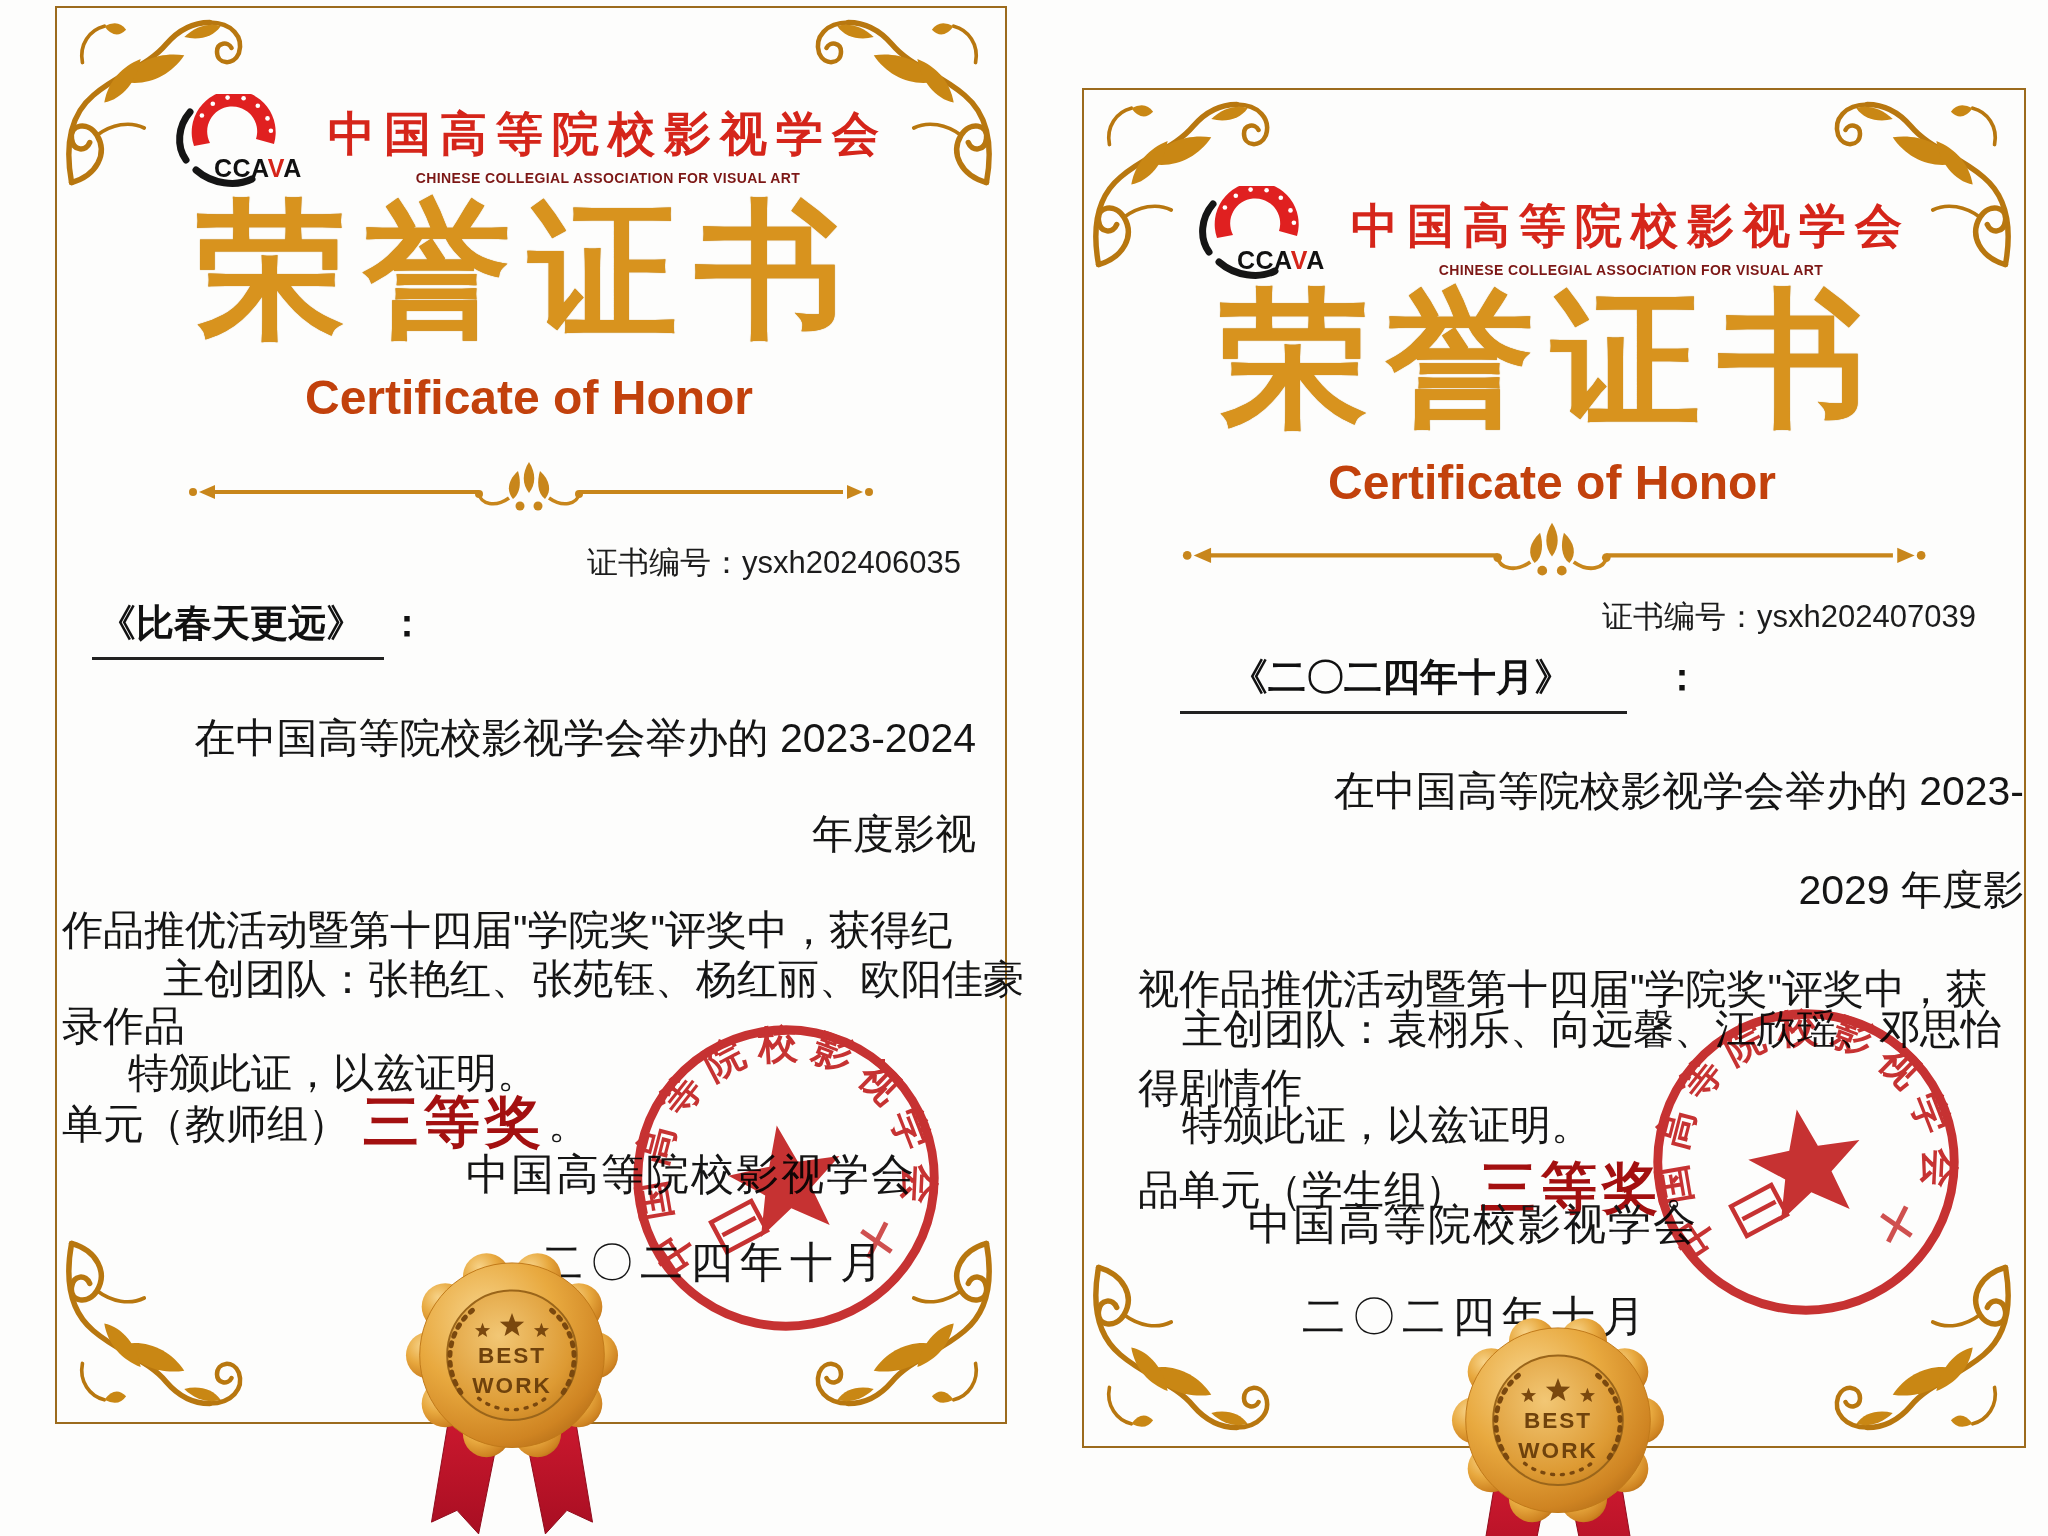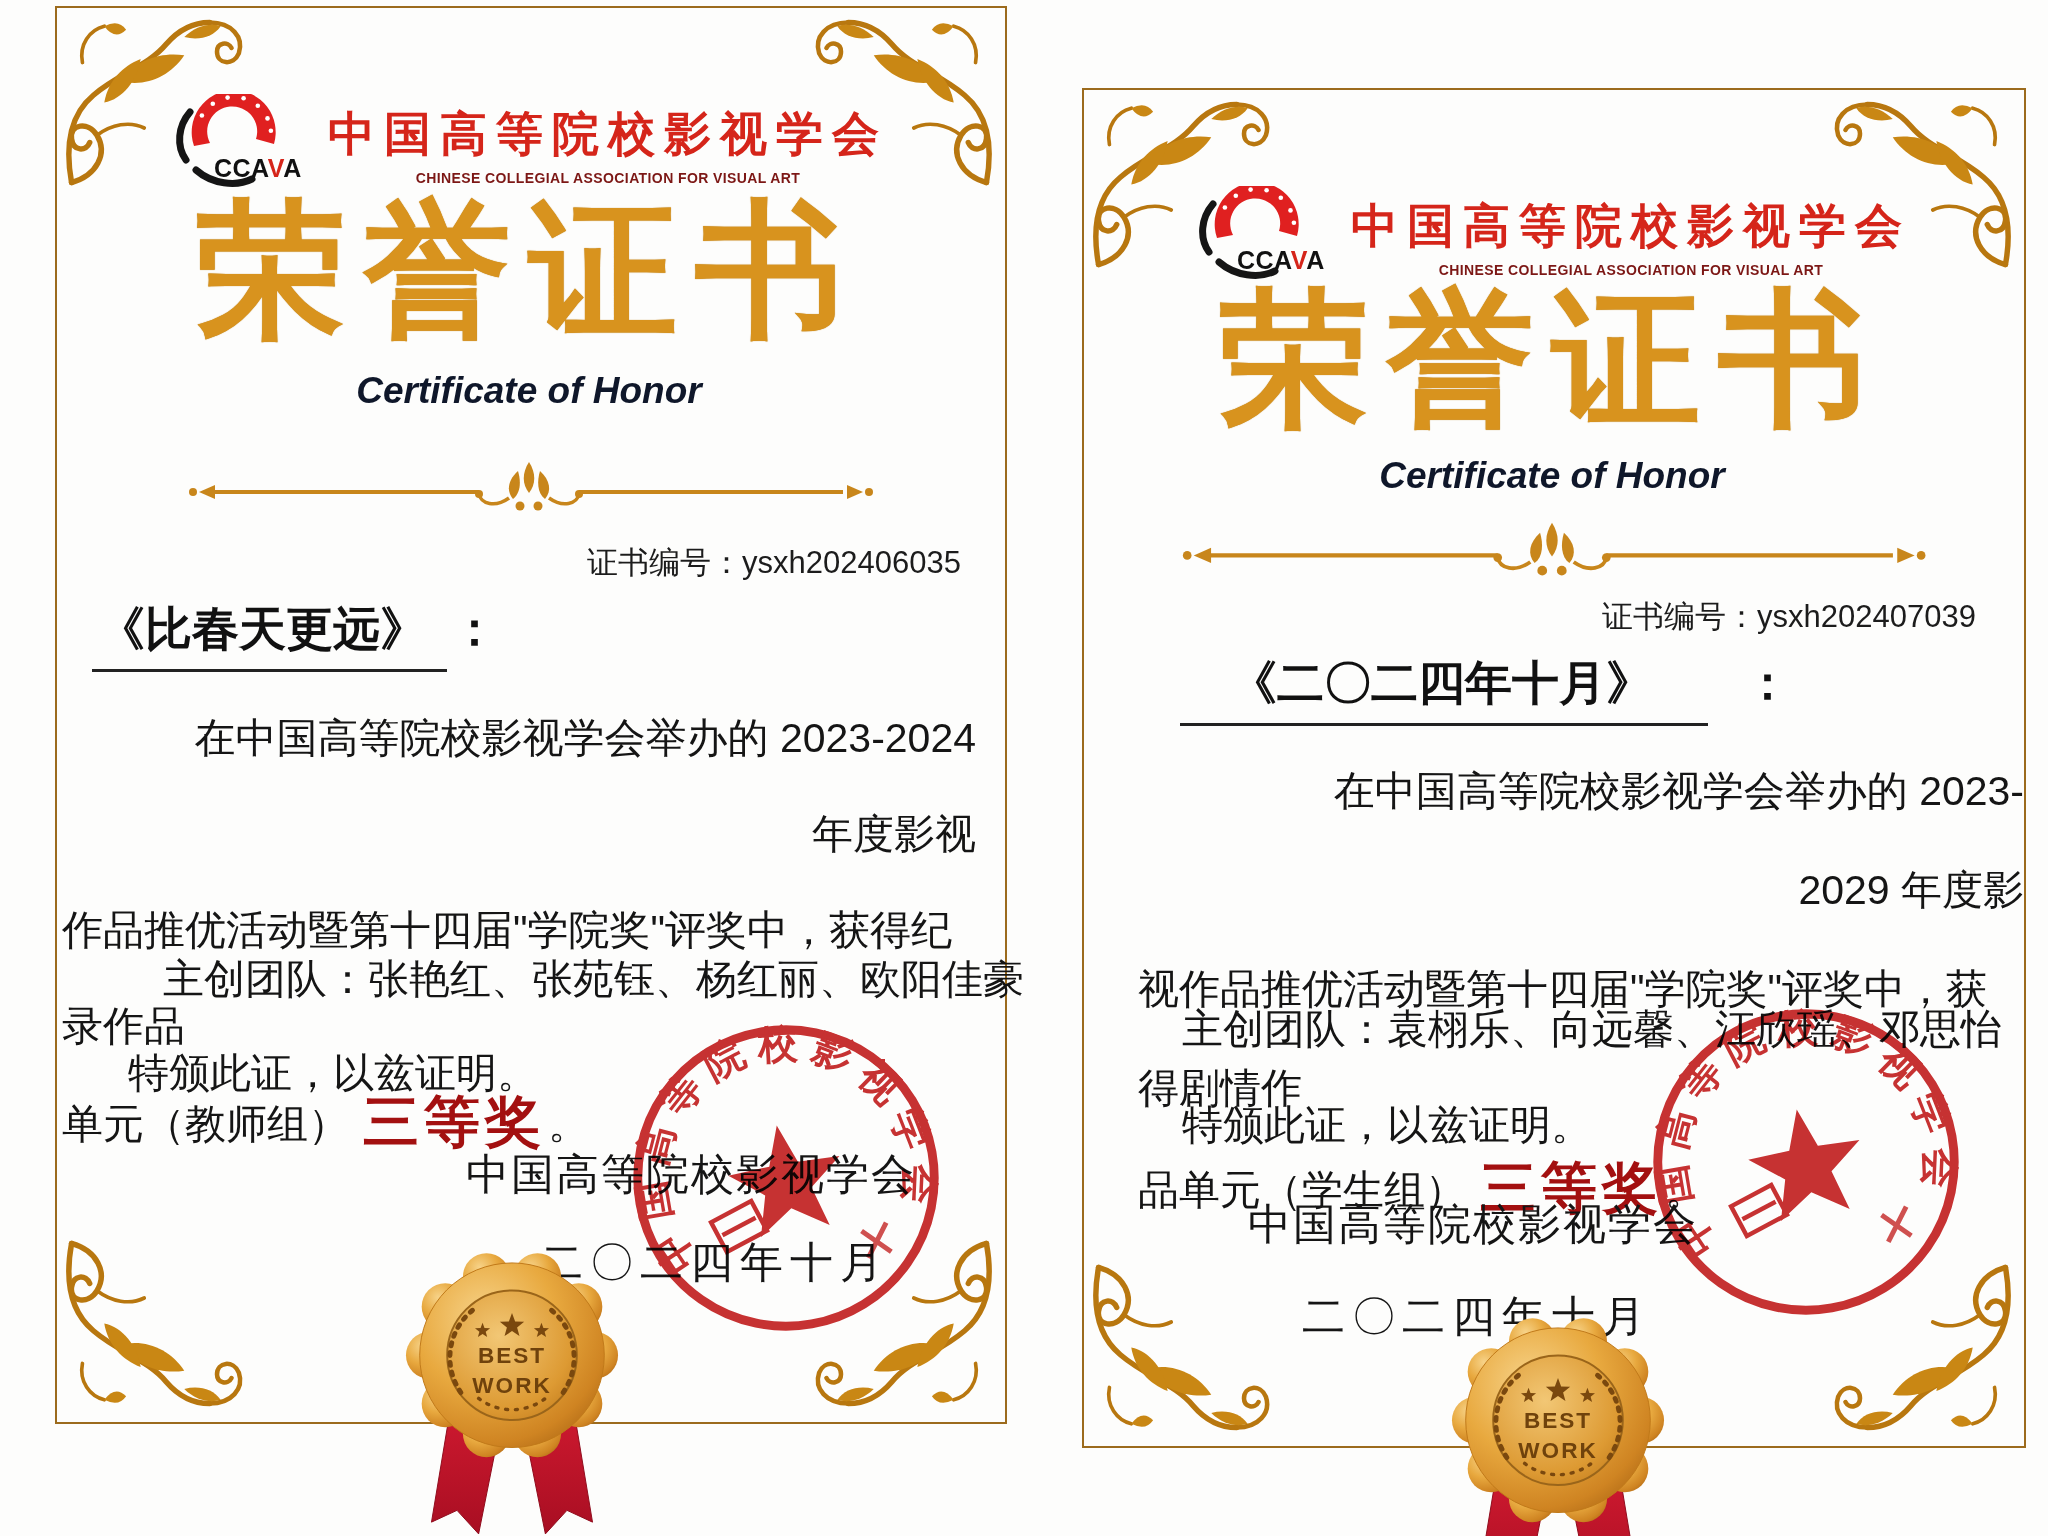--- a/index.html
+++ b/index.html
@@ -33,33 +33,33 @@
   .logo-svg{width:140px;height:100px;flex:0 0 auto;}
   .org-col{display:flex;flex-direction:column;align-items:center;gap:4px;}
   .org-cn{font-size:47px;font-weight:700;color:#d5251a;letter-spacing:9px;white-space:nowrap;}
   .org-en{font-size:14px;font-weight:700;color:#7c1715;letter-spacing:0.4px;white-space:nowrap;}
 
   .title-cn{position:absolute;text-align:center;font-size:148px;line-height:1;font-weight:800;
     color:#d8931e;letter-spacing:18px;z-index:3;text-shadow:0 0 1px #b3770e;}
   .cert-left  .title-cn{left:55px;top:196px;width:948px;}
   .cert-right .title-cn{left:72px;top:285px;width:940px;}
 
-  .title-en{position:absolute;text-align:center;font-size:37px;font-weight:600;color:#0f172a;z-index:3;font-style:italic;}
+  .title-en{position:absolute;text-align:center;font-size:48px;font-weight:600;color:#c2410c;z-index:3;}
   .cert-left  .title-en{left:55px;top:370px;width:948px;}
   .cert-right .title-en{left:72px;top:455px;width:940px;}
 
   .divider{position:absolute;z-index:3;}
   .cert-left  .divider{left:179px;top:452px;width:700px;height:70px;}
   .cert-right .divider{left:162px;top:512px;width:760px;height:76px;}
 
   .certno{position:absolute;text-align:right;font-size:31px;color:#1c1c1c;z-index:3;}
   .cert-left  .certno{left:55px;top:542px;width:948px;padding-right:42px;box-sizing:border-box;}
   .cert-right .certno{left:72px;top:596px;width:940px;padding-right:46px;box-sizing:border-box;padding-left:9px;}
 
-  .worktitle{position:absolute;font-size:47px;font-weight:700;color:#111;z-index:3;white-space:nowrap;}
+  .worktitle{position:absolute;font-size:38px;font-weight:700;color:#111;z-index:3;white-space:nowrap;}
   .cert-left  .worktitle{left:92px;top:598px;}
   .cert-right .worktitle{left:170px;top:652px;}
   .worktitle .wt-underline{border-bottom:3px solid #222;padding:0 20px 8px 6px;display:inline-block;}
   .cert-right .worktitle .wt-underline{padding:0 55px 8px 50px;}
   .worktitle .wt-colon{margin-left:4px;}
   .cert-right .worktitle .wt-colon{margin-left:36px;}
 
   .bodytext{position:absolute;font-size:41px;color:#151515;z-index:3;}
   .cert-left  .bodytext{left:62px;top:690px;width:914px;line-height:96px;}
   .cert-right .bodytext{left:128px;top:742px;width:886px;line-height:99px;}

